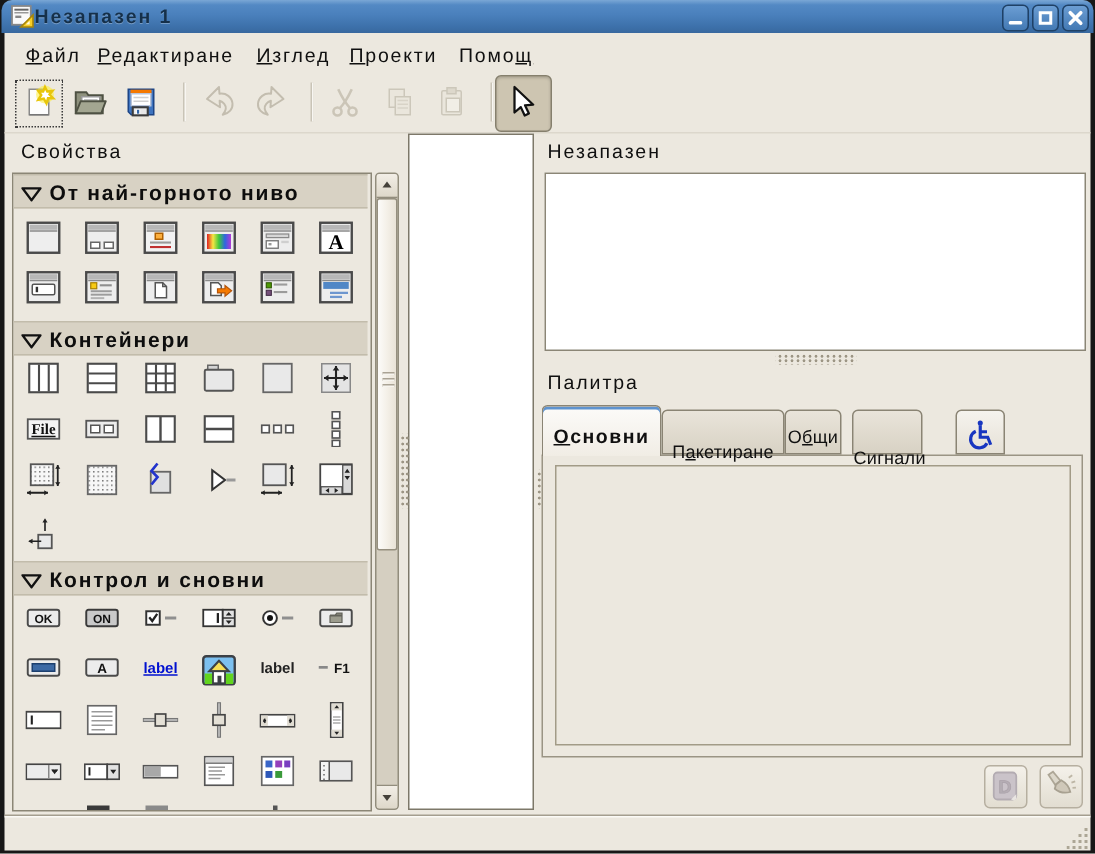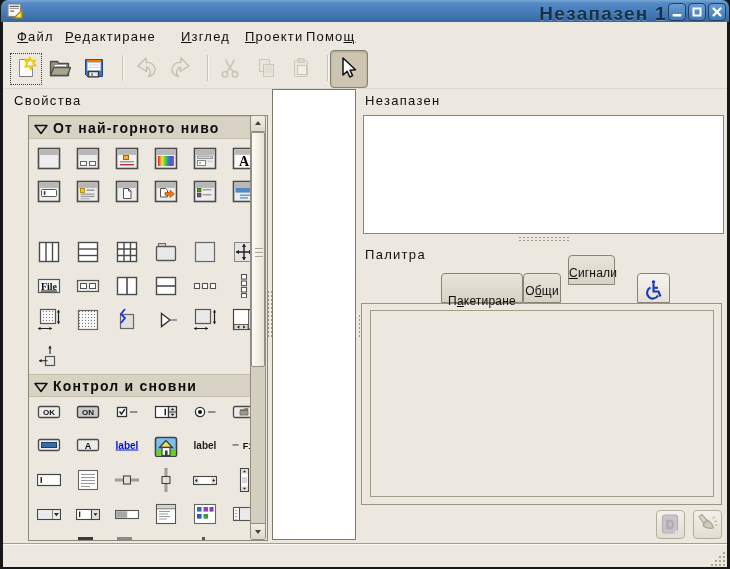--- a/index.html
+++ b/index.html
@@ -3,34 +3,34 @@
 <meta charset="utf-8">
 <style>
   html,body{margin:0;padding:0;}
   body{width:730px;height:569px;overflow:hidden;font-family:"Liberation Sans",sans-serif;}
   #win{position:absolute;left:0;top:0;width:730px;height:569px;background:#171717;}
   #content{position:absolute;left:3px;top:22px;width:724px;height:545px;background:#ece8df;}
   .abs{position:absolute;}
   
   #titlebar{position:absolute;left:1px;top:0;width:728px;height:22px;border-radius:7px 7px 0 0;
     background:linear-gradient(#7aa7d5 0%,#5389c4 15%,#4a80bc 45%,#3d71ab 80%,#38689e 100%);}
-  #title{position:absolute;left:22px;top:3px;width:644px;text-align:right;font-size:19px;letter-spacing:1.3px;font-weight:bold;
+  #title{position:absolute;left:22px;top:3px;width:644px;text-align:left;font-size:13px;letter-spacing:1.3px;font-weight:bold;
     color:#15304a;text-shadow:0 1px 0 rgba(255,255,255,0.28);}
   .wbtn{position:absolute;top:3px;width:16px;height:16px;border:1px solid #1f4166;border-radius:4px;
     background:linear-gradient(#6b9dd3,#4379b4);}
   .wbtn svg{position:absolute;left:2px;top:2px;}
   
   #menubar{position:absolute;left:0;top:1px;height:24px;width:724px;font-size:13px;letter-spacing:1.2px;color:#101010;}
   .mi{position:absolute;top:6px;}
   
   #toolbar{position:absolute;left:0;top:26px;width:724px;height:40px;border-bottom:1px solid #dcd7cc;}
   .tsep{position:absolute;top:7px;width:1px;height:26px;background:#c9c4b7;border-right:1px solid #f8f6f2;}
   
   .lbl{font-size:13px;letter-spacing:1.3px;color:#101010;}
-  #palette{position:absolute;left:5px;top:93px;width:238px;height:424px;overflow:hidden;border:1px solid #8b8676;background:#ece8df;margin-left:20px;}
+  #palette{position:absolute;left:5px;top:93px;width:238px;height:424px;overflow:hidden;border:1px solid #8b8676;background:#ece8df;}
   .phead{position:absolute;left:0;width:236px;height:23px;background:#d8d2c4;border:1px solid #c2bcab;border-left:none;border-right:none;box-sizing:border-box;}
   .phead .tri{position:absolute;left:5px;top:7px;}
   .phead .ht{position:absolute;left:24px;top:3px;font-size:14px;font-weight:bold;color:#0d0d0d;letter-spacing:1.2px;}
   .cell{position:absolute;width:24px;height:24px;}
   
   #pscroll{position:absolute;left:247px;top:93px;width:16px;height:425px;background:#d5cfc1;border:1px solid #928d7d;border-radius:3px;box-sizing:border-box;}
   
   #canvas{position:absolute;left:269px;top:67px;width:82px;height:449px;border:1px solid #7d7869;background:#ffffff;}
   
   #inspbox{position:absolute;left:360px;top:93px;width:359px;height:117px;border:1px solid #8b8676;background:#fff;}
@@ -71,22 +71,22 @@
    <div class="wbtn" style="left:707px">
         <svg width="12" height="12">
           <path d="M2.5 2.5 L9.5 9.5 M9.5 2.5 L2.5 9.5" stroke="#fff" stroke-width="2.4" stroke-linecap="round"></path>
         </svg>
       </div>
  </div>
  <div id="content">
   <div id="menubar">
     <span class="mi" style="left:14px"><u>Ф</u>айл</span>
     <span class="mi" style="left:62px"><u>Р</u>едактиране</span>
-    <span class="mi" style="left:178px"><u>И</u>зглед</span>
-    <span class="mi" style="left:242px"><u>П</u>роекти</span>
+    <span class="mi" style="left:168px"><u>И</u>зглед</span>
+    <span class="mi" style="left:230px"><u>П</u>роекти</span>
     <span class="mi" style="left:303px">Помо<u>щ</u></span>
   </div>
   <div id="toolbar">
 
     <div class="abs" style="left:7px;top:5px;width:30px;height:30px;border:1px dotted #3a3a3a"></div>
     <svg class="abs" style="left:11px;top:8px" width="24" height="24" viewBox="0 0 24 24">
       <path d="M5.5 3.5 h10 l3,3 v14 h-13 z" fill="#fdfdfd" stroke="#8a8a8a"></path>
       <path d="M5.5 20.5 h13" stroke="#777"></path>
       <circle cx="16" cy="7" r="6" fill="#ffee33" opacity="0.55"></circle>
       <path d="M16 2 L17.5 5 L21 4.5 L19 7 L21.5 9.5 L18 9.5 L17 13 L15.2 9.8 L11.5 10.5 L13.5 7.3 L11.5 4.5 L14.8 5 Z" fill="#fff" stroke="#e8c60a" stroke-width="1.6"></path>
@@ -249,20 +249,26 @@
           <rect x="9.5" y="14" width="9" height="1.4" fill="#9c9c9c"></rect>
         </svg>
         <svg class="cell" style="left:203px;top:64px" width="24" height="24" viewBox="0 0 24 24">
           <rect x="1.5" y="1.5" width="21" height="20" fill="#ededed" stroke="#4a4a4a" stroke-width="1.6"></rect>
           <rect x="2.8" y="2.8" width="18.4" height="3.4" fill="#b7b7b7"></rect>
           <line x1="2.8" y1="7" x2="21.2" y2="7" stroke="#8a8a8a"></line>
           <rect x="3.5" y="8" width="17" height="4.6" fill="#5187c6"></rect>
           <rect x="8" y="14.5" width="12" height="1.5" fill="#6d96cf"></rect>
           <rect x="8" y="17.2" width="8" height="1.5" fill="#6d96cf"></rect>
         </svg>
+        <div class="phead" style="top:98px">
+          <svg class="tri" width="14" height="11">
+            <path d="M1 1.5 L13 1.5 L7 9.5 Z" fill="#d8d2c4" stroke="#111" stroke-width="1.5" stroke-linejoin="round"></path>
+          </svg>
+          <span class="ht">Контейнери</span>
+        </div>
         <svg class="cell" style="left:8px;top:124px" width="24" height="24" viewBox="0 0 24 24">
           <rect x="2.5" y="2.5" width="19" height="19" fill="#fff" stroke="#4a4a4a" stroke-width="1.4"></rect>
           <line x1="9" y1="3" x2="9" y2="21" stroke="#4a4a4a" stroke-width="1.4"></line>
           <line x1="15.5" y1="3" x2="15.5" y2="21" stroke="#4a4a4a" stroke-width="1.4"></line>
         </svg>
         <svg class="cell" style="left:47px;top:124px" width="24" height="24" viewBox="0 0 24 24">
           <rect x="2.5" y="2.5" width="19" height="19" fill="#fff" stroke="#4a4a4a" stroke-width="1.4"></rect>
           <line x1="3" y1="9" x2="21" y2="9" stroke="#4a4a4a" stroke-width="1.4"></line>
           <line x1="3" y1="15.5" x2="21" y2="15.5" stroke="#4a4a4a" stroke-width="1.4"></line>
         </svg>
@@ -515,23 +521,24 @@
   <div id="canvas"></div>
 
   <div class="abs" style="left:264px;top:267px;width:6px;height:50px;background-image:radial-gradient(circle,#9c9584 0.9px,transparent 1.1px);background-size:3px 4px;background-position:0px 1px"></div>
   <div class="abs" style="left:355px;top:291px;width:6px;height:26px;background-image:radial-gradient(circle,#9c9584 0.9px,transparent 1.1px);background-size:3px 4px;background-position:0px 1px"></div>
   <div class="abs" style="left:514px;top:214px;width:54px;height:7px;background-image:radial-gradient(circle,#9c9584 0.9px,transparent 1.1px);background-size:4px 3px;background-position:1px 0px"></div>
 
   <div class="lbl abs" style="left:362px;top:71px">Незапазен</div>
   <div id="inspbox"></div>
   <div class="lbl abs" style="left:362px;top:225px">Палитра</div>
   <div id="notebook"></div>
+  <div class="tab" style="left:358px;top:248px;width:80px;height:34px;background:linear-gradient(#fcfbf9,#f1ede5);border-bottom:none;box-shadow:inset 0 2px 0 #5e93cf;padding-top:12px;font-weight:bold;font-size:13px;letter-spacing:1px"><u>О</u>сновни</div>
   <div class="tab" style="left:438px;top:251px;width:82px;height:30px;padding-top:20px">П<u>а</u>кетиране</div>
   <div class="tab" style="left:520px;top:251px;width:38px;height:30px;padding-top:10px">О<u>б</u>щи</div>
-  <div class="tab" style="left:565px;top:233px;width:47px;height:30px;padding-top:10px"><u>С</u>игнали</div>
+  <div class="tab" style="left:565px;top:251px;width:47px;height:30px;padding-top:24px"><u>С</u>игнали</div>
   <div class="tab" style="left:634px;top:251px;width:33px;height:30px;padding-top:5px;background:linear-gradient(#f5f3ee,#e6e1d6)">
     <svg width="20" height="22" viewBox="0 0 20 22">
       <g fill="none" stroke="#1836c0" stroke-width="2.1">
         <circle cx="9.5" cy="3" r="1.7" fill="#1836c0" stroke="none"></circle>
         <path d="M9.5 4.5 L9.5 12.5 L14.5 12.5 L16.5 17.5"></path>
         <path d="M9.5 8.8 L14 8.8"></path>
         <path d="M6.5 8.5 A 5.8 5.8 0 1 0 14 16.5"></path>
       </g>
     </svg>
   </div>

